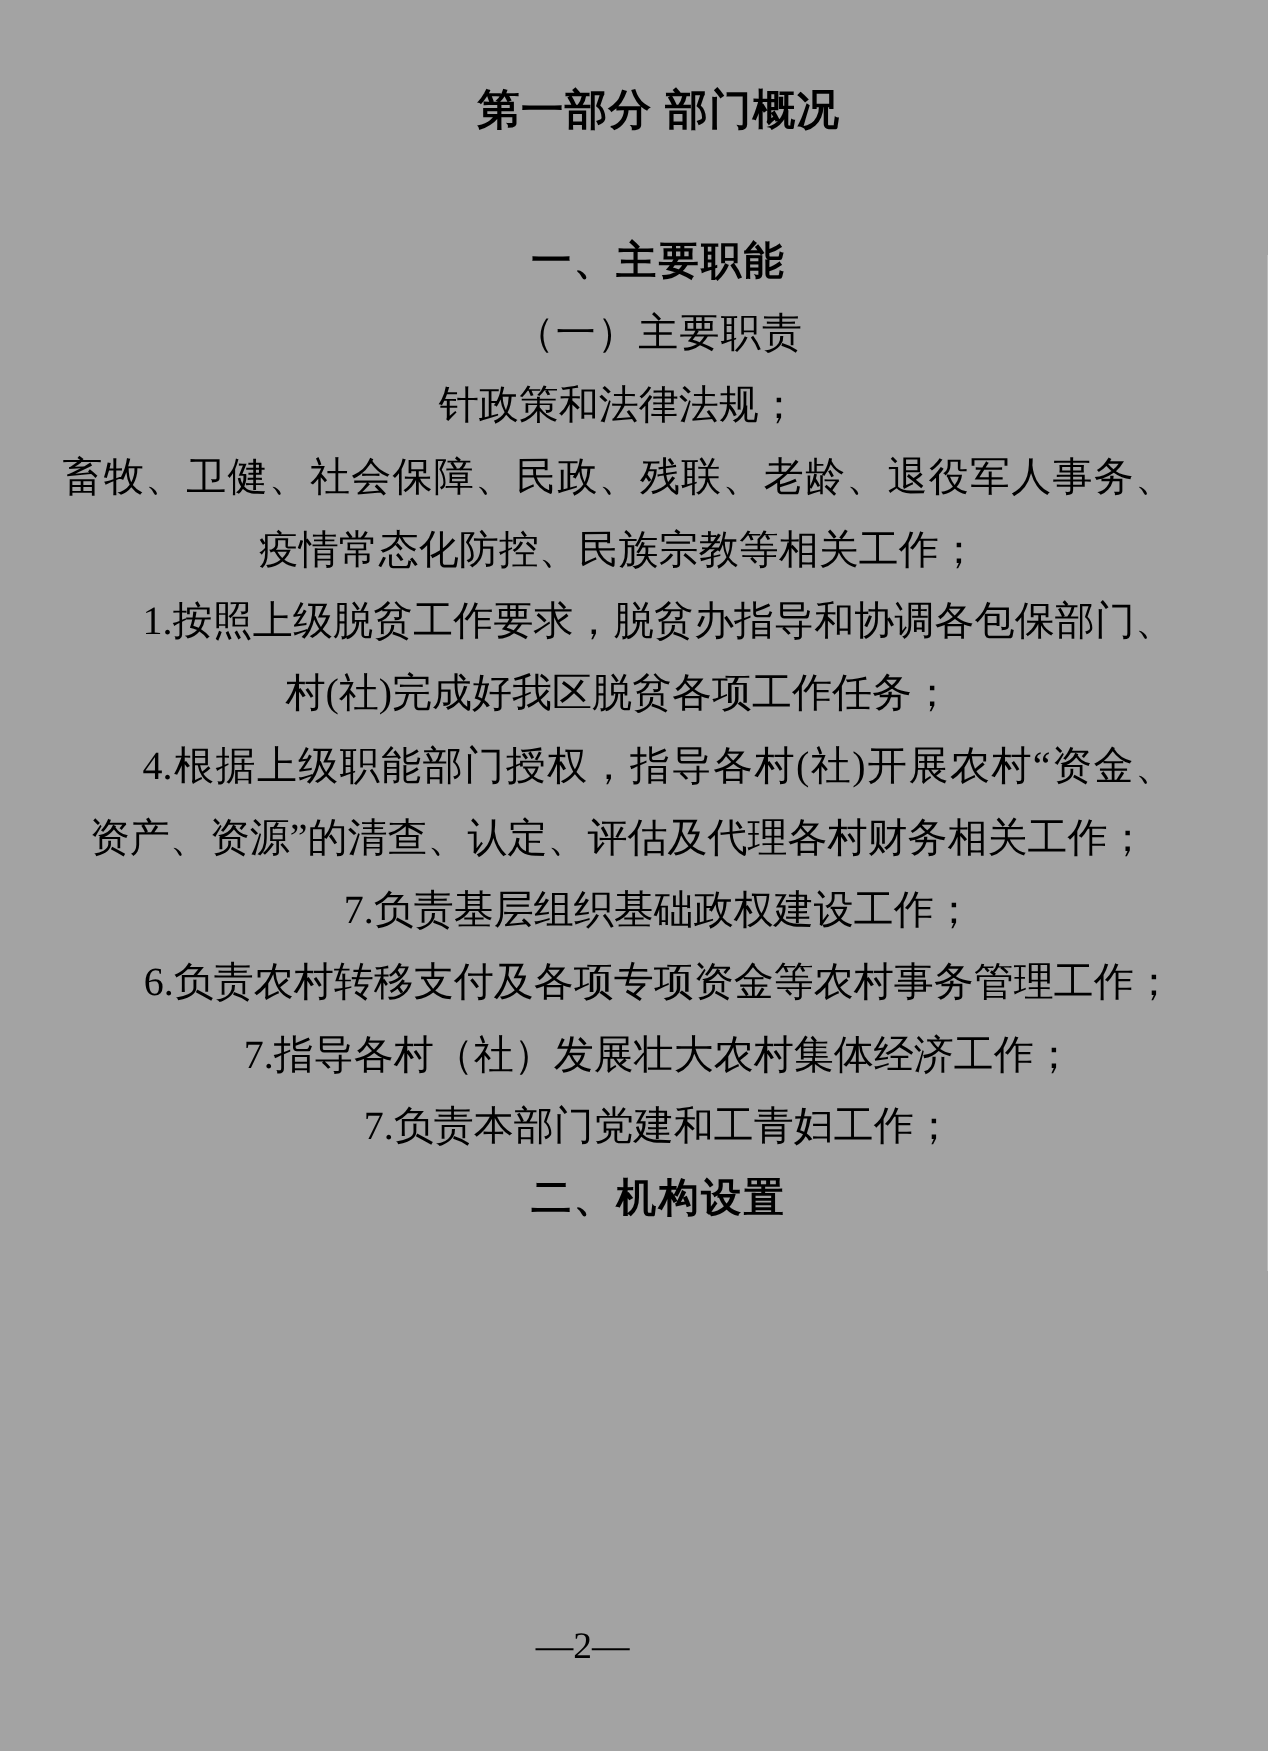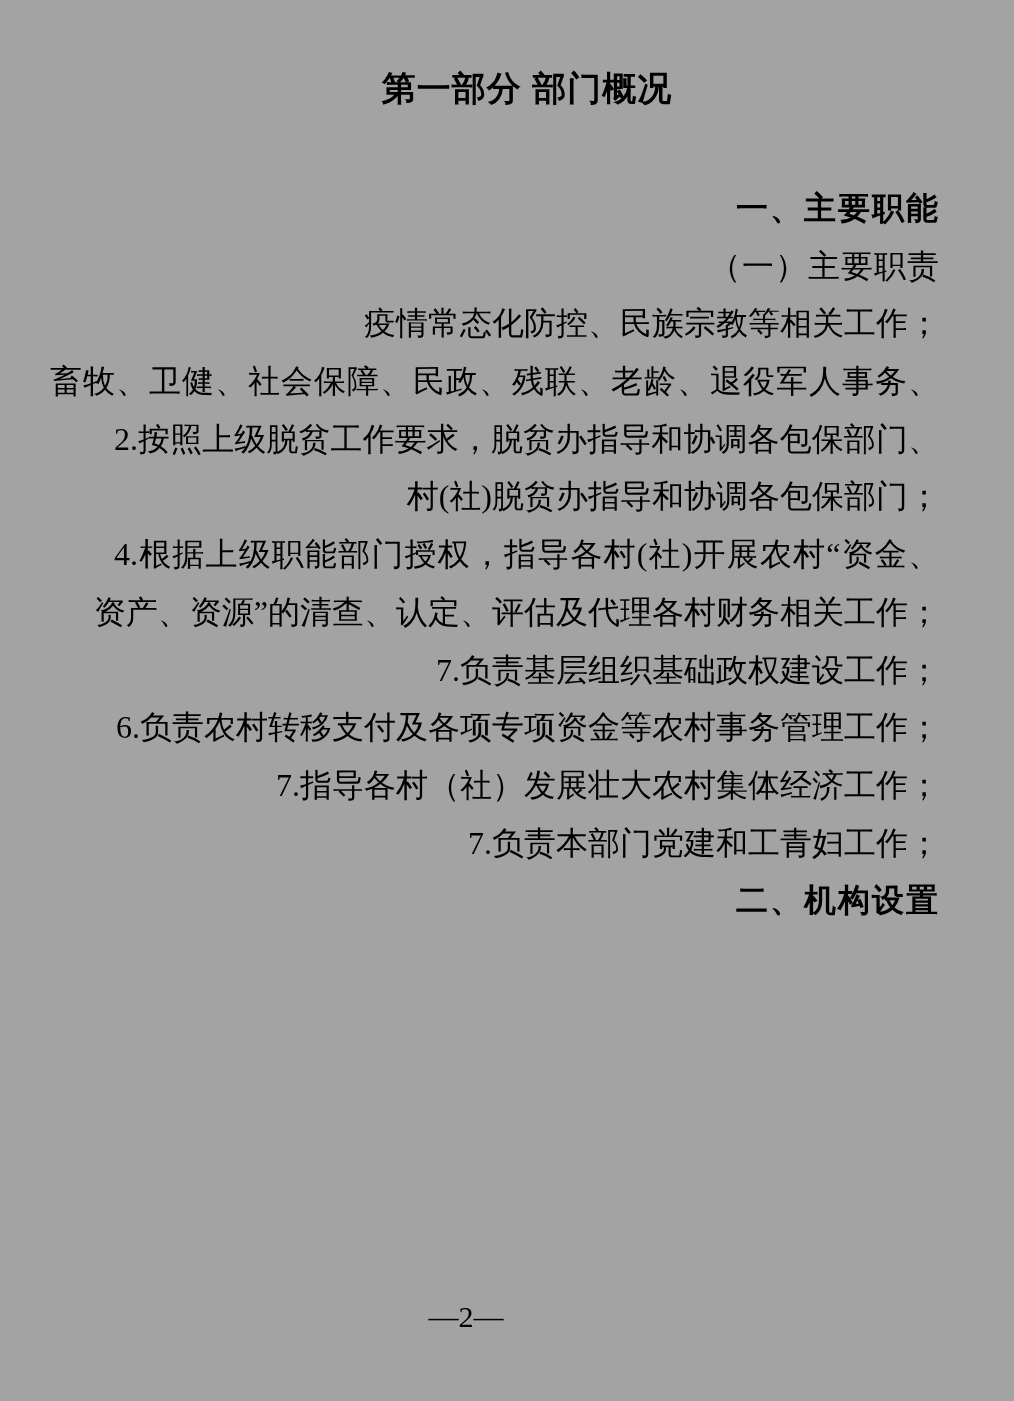--- a/index.html
+++ b/index.html
@@ -37,21 +37,21 @@
     top: 180px;
     left: 50px;
     width: 890px;
     font-family: "Liberation Serif", "DejaVu Serif", serif;
     font-size: 32px;
     color: #000000;
   }
   .line {
     height: 57.7px;
     line-height: 57.7px;
-    text-align: right;
+    text-align: center;
     overflow: visible;
   }
   .line.first {
     text-indent: 64px;
   }
   .line.fill {
     text-align: justify;
     text-align-last: justify;
   }
   .line.h2 {
@@ -74,24 +74,25 @@
 </style>
 </head>
 <body>
 
 <div class="page">
   <div class="doc-title">第一部分 部门概况</div>
 
   <div class="content">
       <div class="line first h2">一、主要职能</div>
       <div class="line first h3">（一）主要职责</div>
+      <div class="line">针政策和法律法规；</div>
+      <div class="line fill">畜牧、卫健、社会保障、民政、残联、老龄、退役军人事务、</div>
       <div class="line">疫情常态化防控、民族宗教等相关工作；</div>
-      <div class="line fill">畜牧、卫健、社会保障、民政、残联、老龄、退役军人事务、</div>
-      <div class="line first fill">2.按照上级脱贫工作要求，脱贫办指导和协调各包保部门、</div>
-      <div class="line">村(社)脱贫办指导和协调各包保部门；</div>
+      <div class="line first fill">1.按照上级脱贫工作要求，脱贫办指导和协调各包保部门、</div>
+      <div class="line">村(社)完成好我区脱贫各项工作任务；</div>
       <div class="line first fill">4.根据上级职能部门授权，指导各村(社)开展农村“资金、</div>
       <div class="line">资产、资源”的清查、认定、评估及代理各村财务相关工作；</div>
       <div class="line first">7.负责基层组织基础政权建设工作；</div>
       <div class="line first">6.负责农村转移支付及各项专项资金等农村事务管理工作；</div>
       <div class="line first">7.指导各村（社）发展壮大农村集体经济工作；</div>
       <div class="line first">7.负责本部门党建和工青妇工作；</div>
       <div class="line first h2">二、机构设置</div>
     </div>
 
   <div class="footer">—2—</div>

